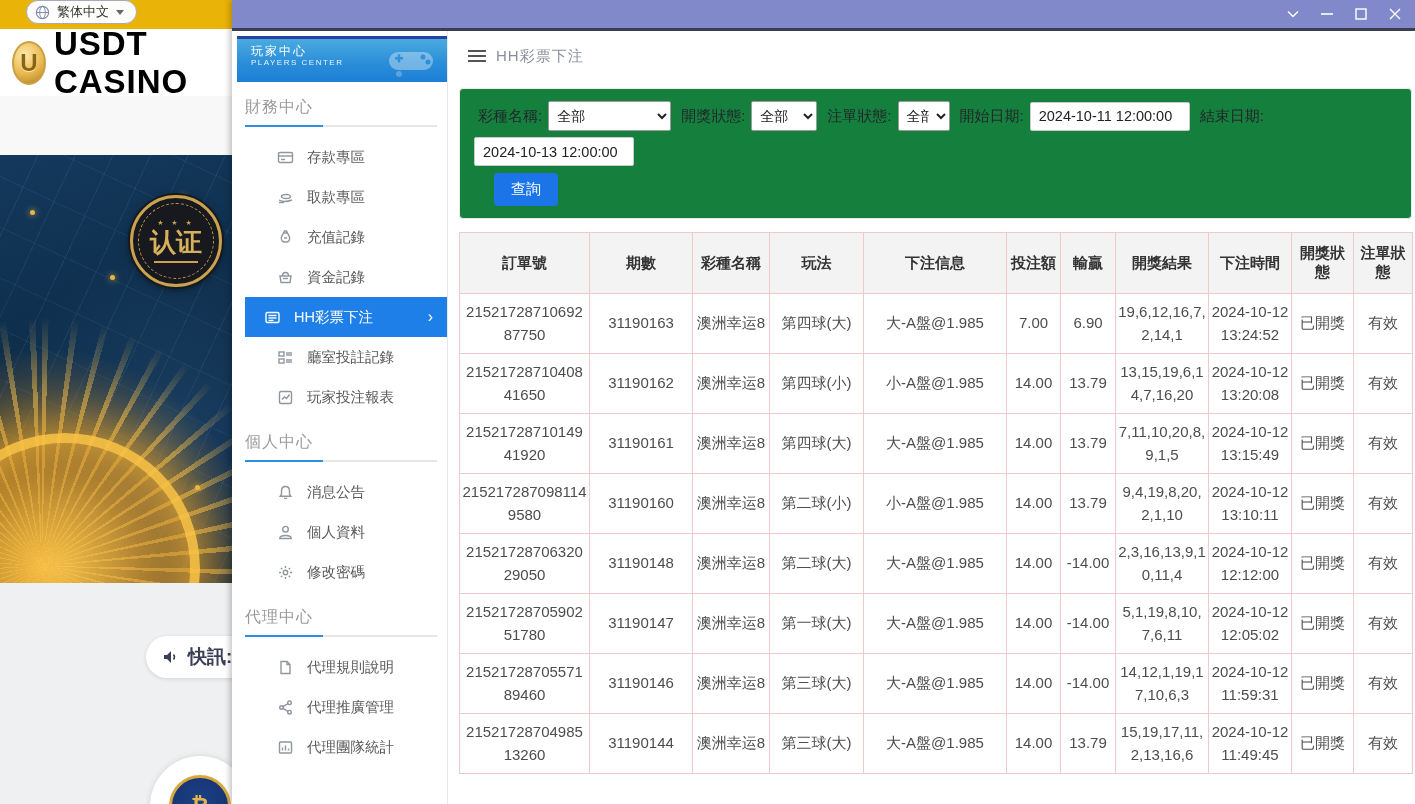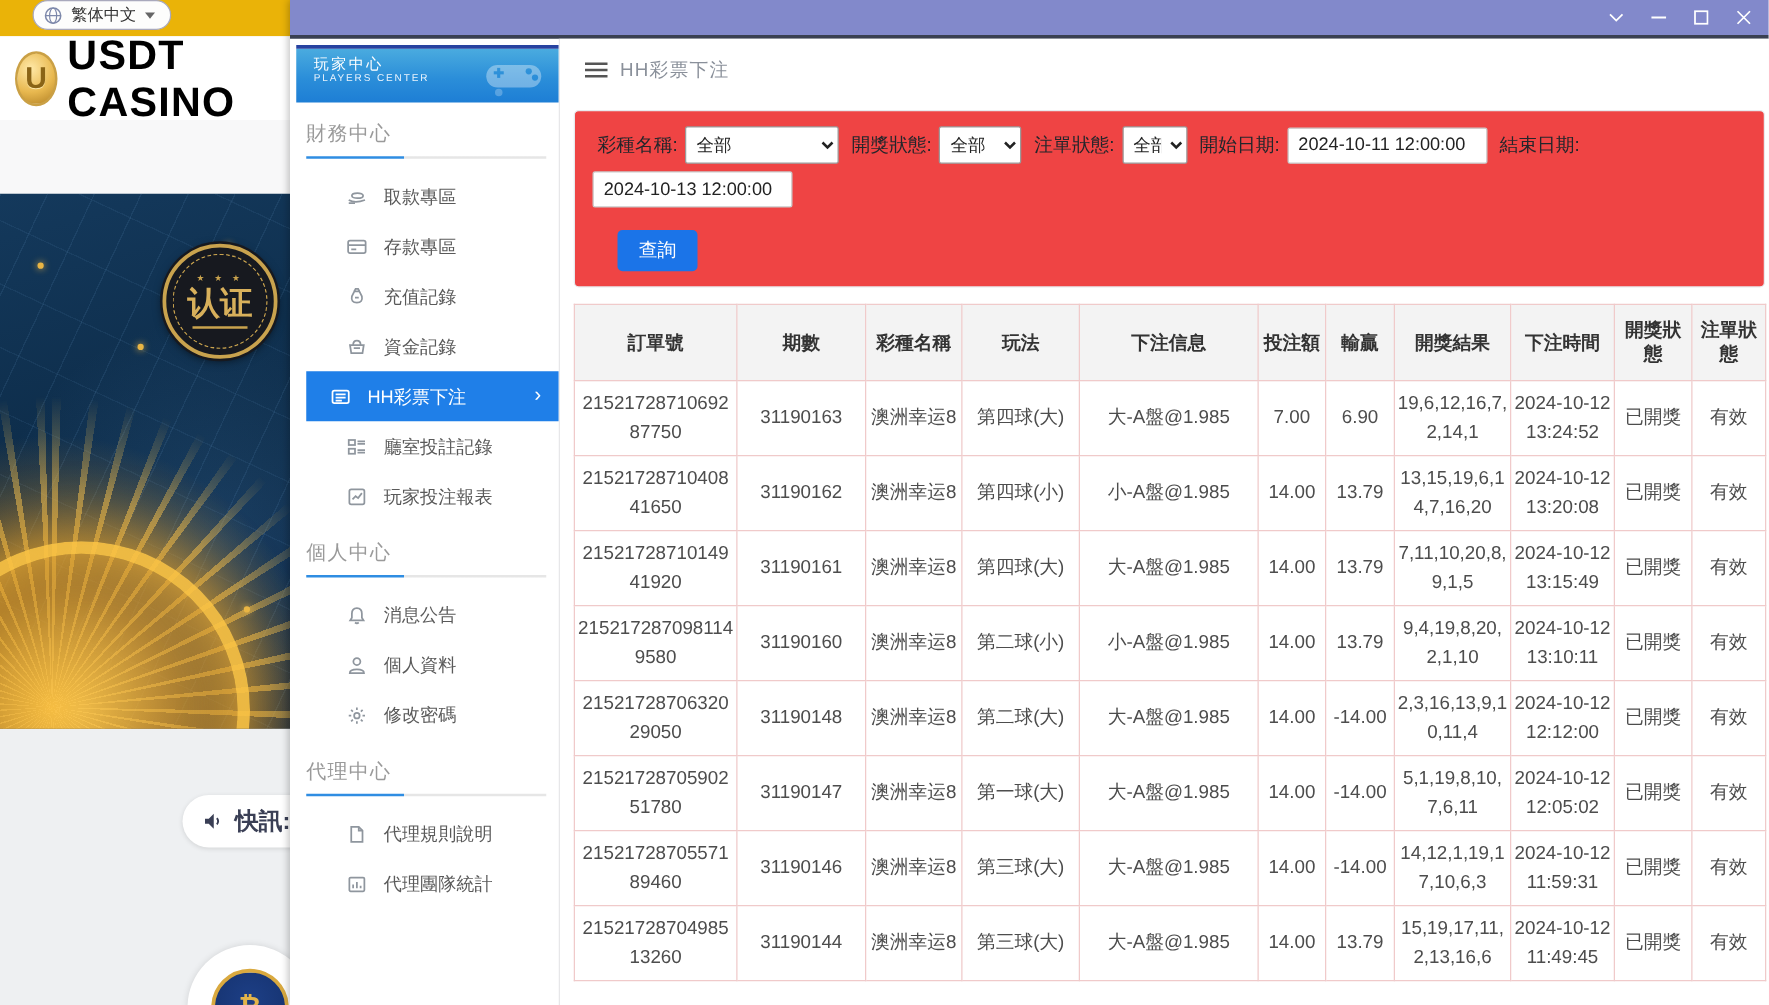--- a/index.html
+++ b/index.html
@@ -74,29 +74,29 @@
   .sb-item .sb-icon { width:17px; height:17px; display:flex; align-items:center; justify-content:center; }
   .sb-item.active { background:#1f7fe8; color:#fff; margin-left:13px; padding-left:19px; }
   .sb-chevron { position:absolute; right:14px; font-size:16px; color:#fff; }
 
   
   .main { flex:1; min-width:0; display:flex; flex-direction:column; background:#fff; }
   .main-header { height:50px; flex:0 0 auto; display:flex; align-items:center; gap:10px; padding-left:20px; }
   .hamburger { width:18px; display:flex; flex-direction:column; gap:3px; cursor:pointer; }
   .hamburger i { display:block; height:2px; background:#555; }
   .page-title { font-size:15px; color:#8a909a; letter-spacing:1px; }
-  .filter-panel { margin:7px 3px 0 11px; background:#ef4444; border:1px solid #e8eaed; border-radius:4px; padding:12px 12px 12px 14px; }
+  .filter-panel { margin:7px 3px 0 11px; background:#15803d; border:1px solid #e8eaed; border-radius:4px; padding:12px 12px 12px 14px; }
   .filter-row { display:flex; align-items:center; flex-wrap:wrap; gap:6px; font-size:15px; color:#23262b; }
   .filter-row label { margin-left:4px; }
   select { height:30px; border:1px solid #9b9b9b; border-radius:2px; background:#fff; font-size:14px; color:#222; padding:0 4px; }
   .sel-lottery { width:123px; }
   .sel-draw { width:66px; }
   .sel-order { width:52px; }
   .date-input { width:160px; height:29px; border:1px solid #c9c9c9; border-radius:2px; font-size:14.5px; color:#222; padding:0 8px; }
-  .btn-row { margin-top:18px;padding-left:20px; }
+  .btn-row { margin-top:7px;padding-left:20px; }
   .btn-primary { background:#1b74e8; color:#fff; font-size:15px; border:none; border-radius:4px; padding:7px 17px; cursor:pointer; }
 
   table.bets { border-collapse:collapse; margin:13px 3px 0 11px; table-layout:fixed; width:953px; background:#fff; }
   table.bets th { background:#f3f3f3; border:1px solid #f0caca; font-size:15px; font-weight:700; color:#333;
     padding:11px 2px; text-align:center; }
   table.bets td { border:1px solid #f0caca; font-size:15px; color:#4d4d4d; padding:7px 2px; text-align:center;
     word-break:break-all; line-height:1.5; vertical-align:middle; }
 
   svg { display:block; }
 </style>
@@ -187,36 +187,36 @@
             <rect x="12.7" y="10.3" width="2.5" height="8" fill="#2b8ed9"></rect>
           <circle cx="14" cy="30" r="3" fill="#fff" opacity=".7"></circle>
         </svg>
       </div>
       <nav>
           <div class="sb-section-title">財務中心</div>
           <div class="sb-divider"></div>
           <div class="sb-item">
             <span class="sb-icon">
               <svg width="17" height="17" viewBox="0 0 17 17" fill="none" stroke="#8f969e" stroke-width="1.4">
+                <rect x="1.5" y="3.5" width="14" height="10" rx="1.5"></rect>
+                <line x1="1.5" y1="7" x2="15.5" y2="7"></line>
+                <line x1="4" y1="10.5" x2="8" y2="10.5"></line>
+              </svg>
+            </span>
+            <span class="sb-label">存款專區</span>
+          </div>
+          <div class="sb-item">
+            <span class="sb-icon">
+              <svg width="17" height="17" viewBox="0 0 17 17" fill="none" stroke="#8f969e" stroke-width="1.4">
                 <path d="M2 11 q5 3 13 0"></path>
                 <ellipse cx="9" cy="7.5" rx="4.5" ry="2"></ellipse>
                 <path d="M2 13.5 h5"></path>
               </svg>
             </span>
             <span class="sb-label">取款專區</span>
-          </div>
-          <div class="sb-item">
-            <span class="sb-icon">
-              <svg width="17" height="17" viewBox="0 0 17 17" fill="none" stroke="#8f969e" stroke-width="1.4">
-                <rect x="1.5" y="3.5" width="14" height="10" rx="1.5"></rect>
-                <line x1="1.5" y1="7" x2="15.5" y2="7"></line>
-                <line x1="4" y1="10.5" x2="8" y2="10.5"></line>
-              </svg>
-            </span>
-            <span class="sb-label">存款專區</span>
           </div>
           <div class="sb-item">
             <span class="sb-icon">
               <svg width="17" height="17" viewBox="0 0 17 17" fill="none" stroke="#8f969e" stroke-width="1.4">
                 <path d="M6.5 4 L10.5 4 L12.5 8 Q13.5 13 8.5 13 Q3.5 13 4.5 8 Z"></path>
                 <path d="M6.5 4 L7.5 2 h2 l1 2"></path>
                 <line x1="7" y1="9" x2="10" y2="9"></line>
               </svg>
             </span>
             <span class="sb-label">充值記錄</span>
@@ -297,20 +297,32 @@
           <div class="sb-section-title">代理中心</div>
           <div class="sb-divider"></div>
           <div class="sb-item">
             <span class="sb-icon">
               <svg width="17" height="17" viewBox="0 0 17 17" fill="none" stroke="#8f969e" stroke-width="1.4">
                 <path d="M4 2.5 h6 l3 3 V14.5 H4 Z"></path>
                 <path d="M10 2.5 v3 h3"></path>
               </svg>
             </span>
             <span class="sb-label">代理規則說明</span>
+          </div>
+          <div class="sb-item">
+            <span class="sb-icon">
+              <svg width="17" height="17" viewBox="0 0 17 17" fill="none" stroke="#8f969e" stroke-width="1.4">
+                <circle cx="12.5" cy="3.8" r="1.8"></circle>
+                <circle cx="4.5" cy="8.5" r="1.8"></circle>
+                <circle cx="12.5" cy="13.2" r="1.8"></circle>
+                <line x1="6" y1="7.6" x2="11" y2="4.7"></line>
+                <line x1="6" y1="9.4" x2="11" y2="12.3"></line>
+              </svg>
+            </span>
+            <span class="sb-label">代理推廣管理</span>
           </div>
           <div class="sb-item">
             <span class="sb-icon">
               <svg width="17" height="17" viewBox="0 0 17 17" fill="none" stroke="#8f969e" stroke-width="1.4">
                 <rect x="2.5" y="3" width="12" height="11" rx="1"></rect>
                 <line x1="5.5" y1="11.5" x2="5.5" y2="8.5"></line>
                 <line x1="8.5" y1="11.5" x2="8.5" y2="6.5"></line>
                 <line x1="11.5" y1="11.5" x2="11.5" y2="9.5"></line>
               </svg>
             </span>

